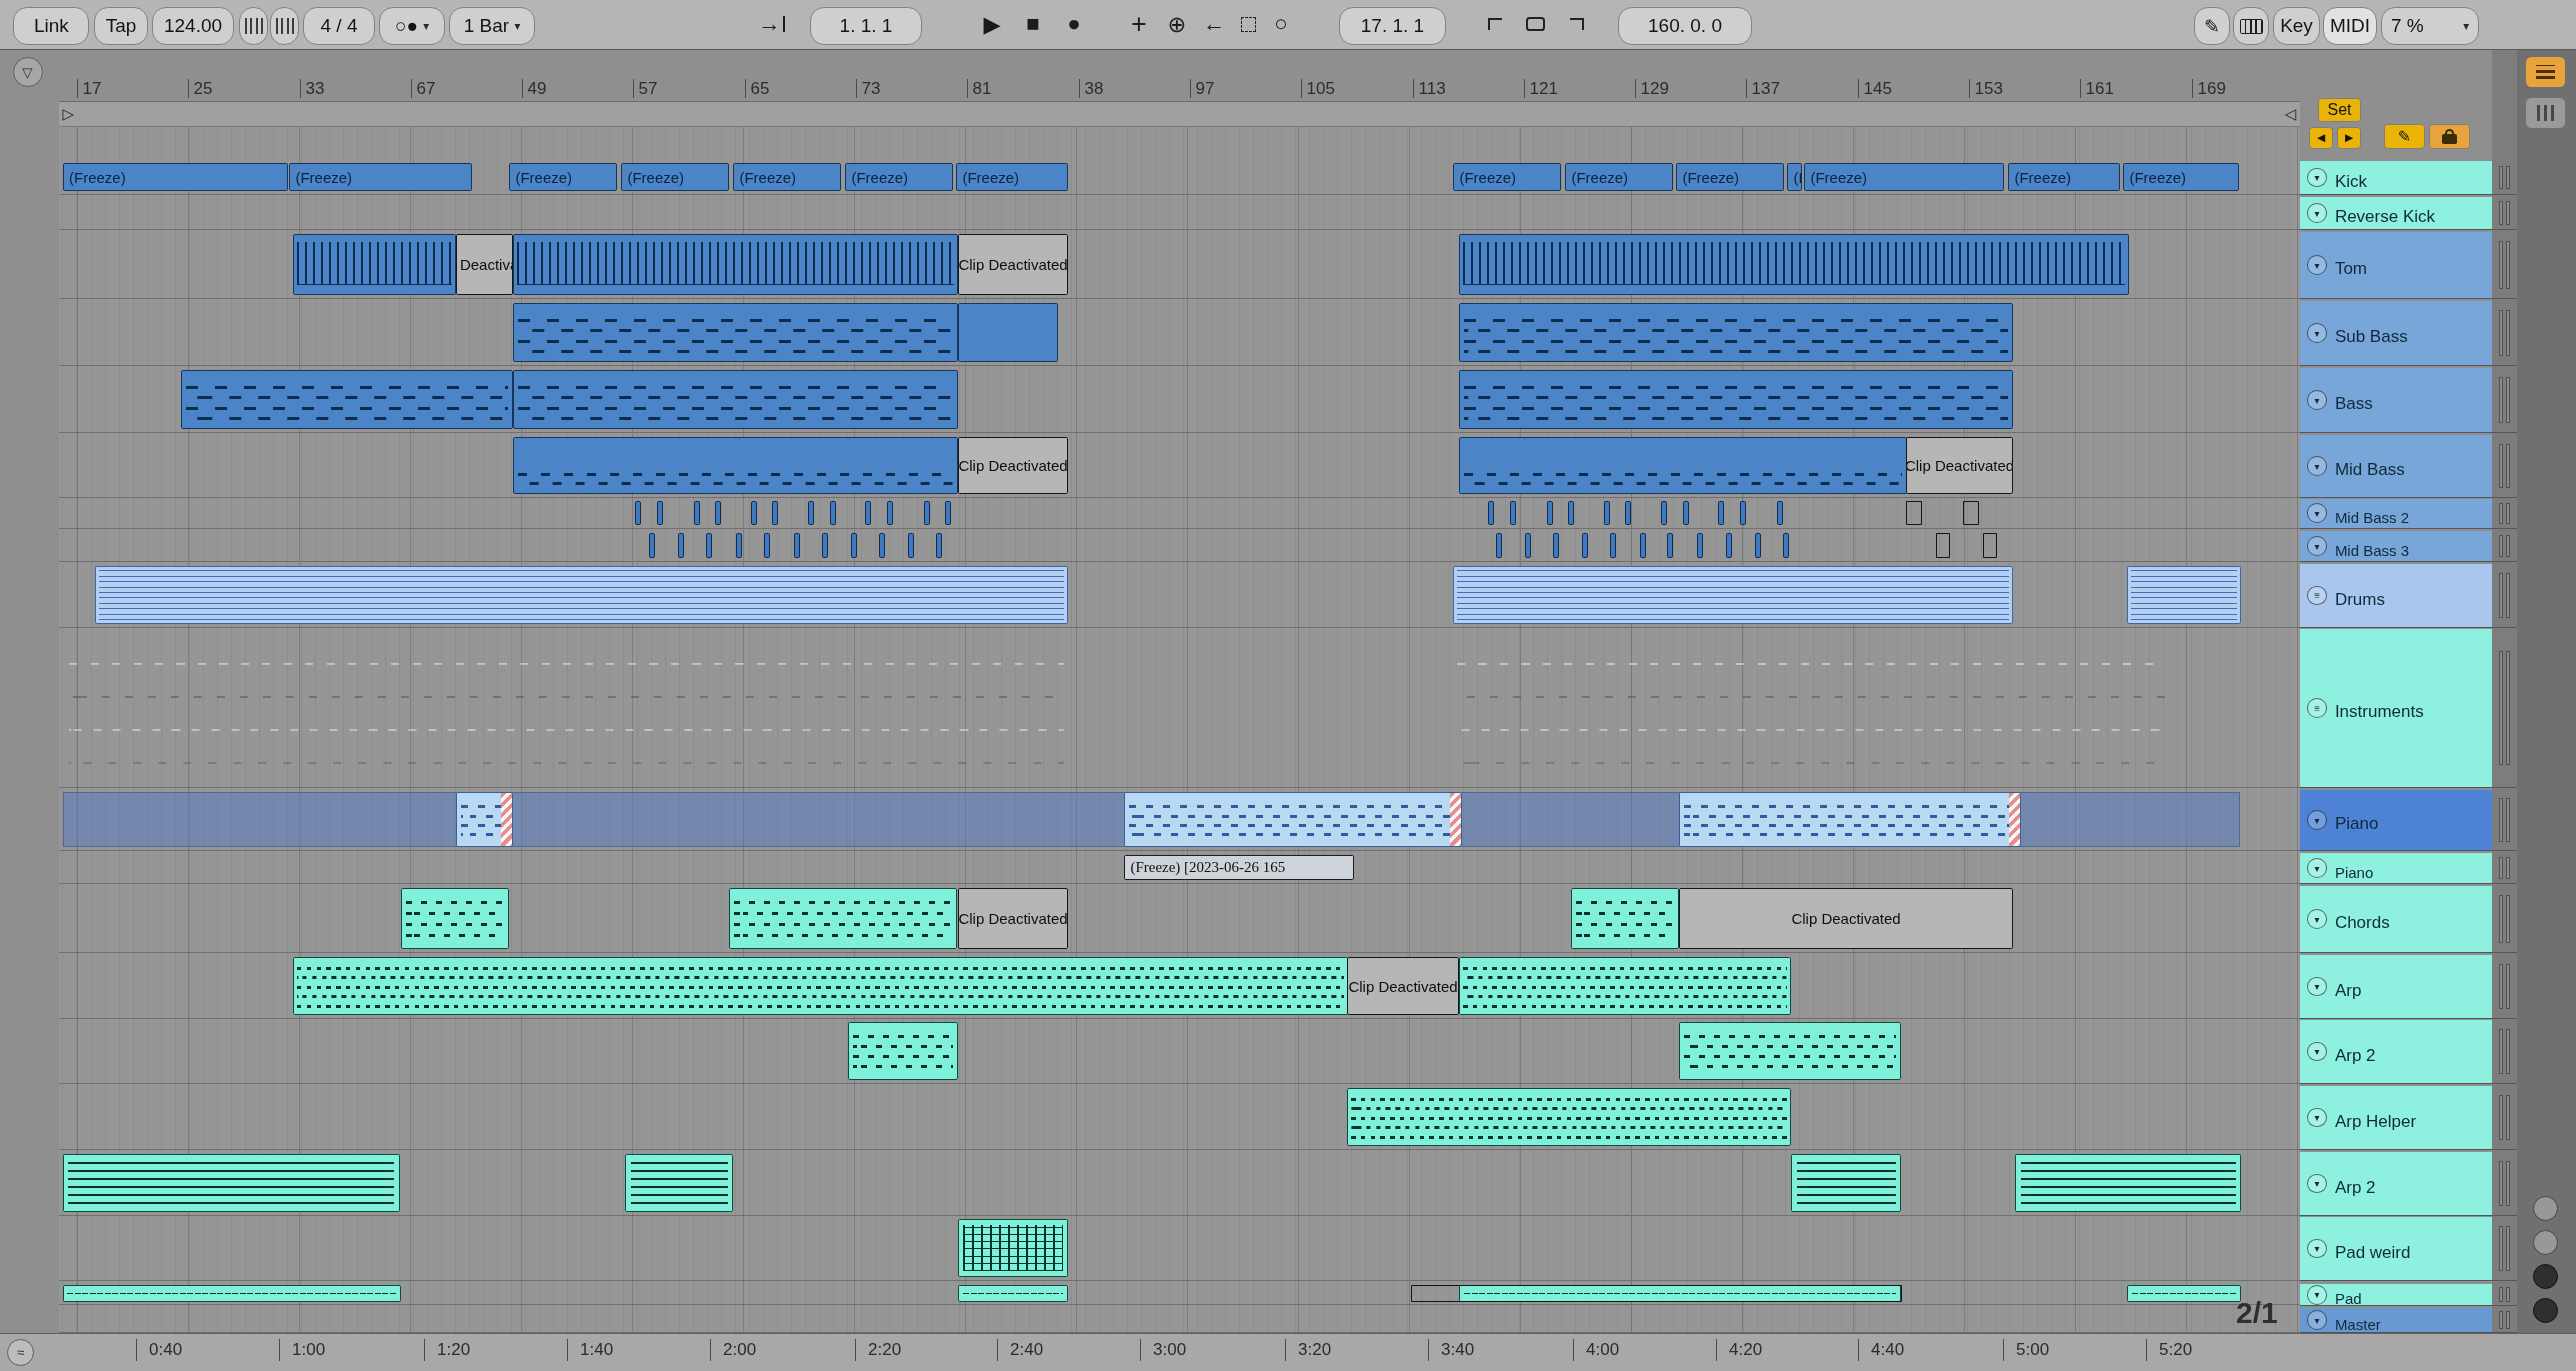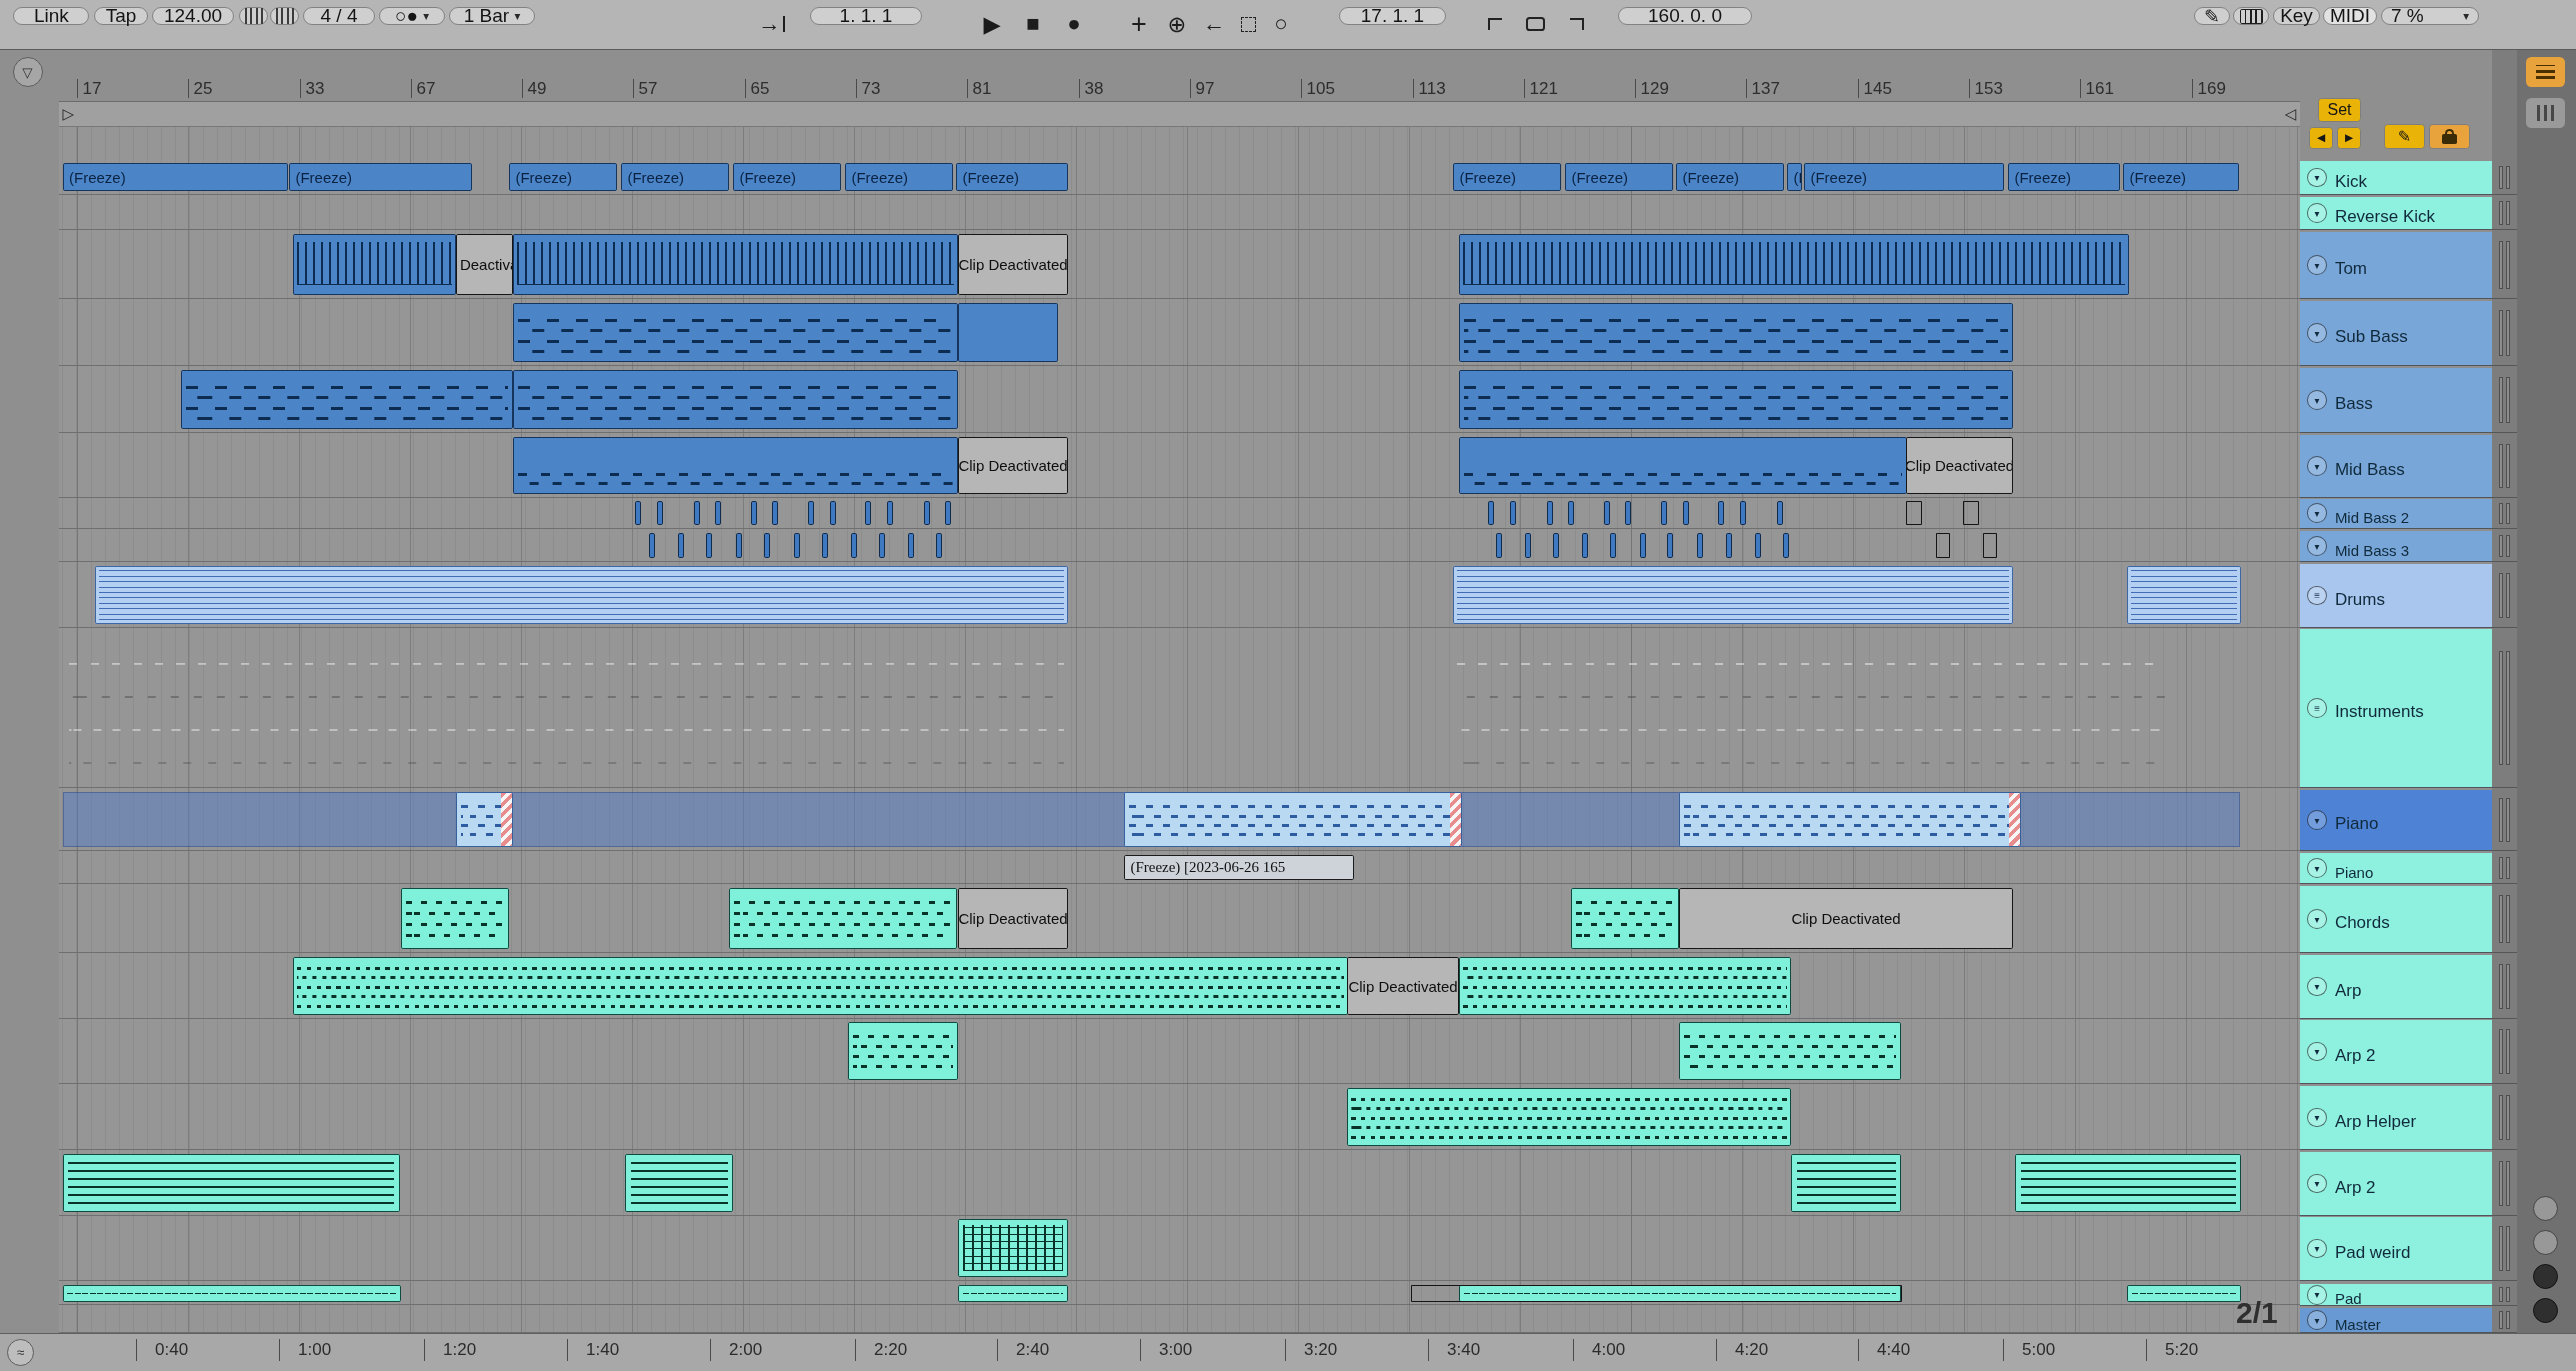--- a/index.html
+++ b/index.html
@@ -2,21 +2,21 @@
 <html style="--clip_blue: #4c84c8; --clip_cyan: #7ff0da; --clip_pale: #b3d0f2; --ink_blue: #0d2c52; --ink_cyan: #073329; --hdr_cyan: #8ef0de; --hdr_blue: #78a6d8; --hdr_group: #a9c6ee; --hdr_selected: #4d82d4; --hdr_master: #6899d3; --accent_orange: #e8a33d; --overlay_blue: rgba(84,122,198,0.5);font-size:14.3px"><head>
 <meta charset="utf-8">
 <style>
   html,body{margin:0;padding:0;width:2576px;height:1371px;background:#8f8f8f;
     font-family:"Liberation Sans",sans-serif;overflow:hidden;position:relative;}
   *{box-sizing:border-box;}
 
   
   .transport{position:absolute;left:0;top:0;right:0;height:50px;background:#b5b5b5;
     border-bottom:1.8px solid #5a5a5a;z-index:50;}
-  .tbtn{position:absolute;top:7.2px;height:18px;background:#cfcfcf;border:0.9px solid #828282;
+  .tbtn{position:absolute;top:7.2px;height:38px;background:#cfcfcf;border:0.9px solid #828282;
     border-radius:14px;color:#141414;font-size:19px;display:flex;align-items:center;
     justify-content:center;padding:0 9px;white-space:nowrap;}
   .ticon{position:absolute;top:7.2px;height:34px;display:flex;align-items:center;
     justify-content:center;color:#1d1d1d;font-size:22.4px;}
   .stripes{width:18px;height:16px;background:repeating-linear-gradient(90deg,#3c3c3c 0 1.8px,transparent 1.8px 5.4px);}
   .ddarrow{font-size:11.6px;margin-left:5.4px;color:#2a2a2a;}
   .pin{width:13.4px;height:11.6px;border-left:2.7px solid #222;border-top:2.7px solid #222;}
   .pout{width:13.4px;height:11.6px;border-right:2.7px solid #222;border-top:2.7px solid #222;}
   .loopico{width:19.7px;height:13.4px;border:2.7px solid #222;border-radius:3.6px;}
   .dashedbox{width:15px;height:15px;border:1.8px dashed #222;}
@@ -144,21 +144,21 @@
   .sqbtn{position:absolute;left:9px;width:39px;height:30px;border-radius:5.4px;
     display:flex;align-items:center;justify-content:center;}
   .hamb{width:19.7px;height:14.3px;background:repeating-linear-gradient(0deg,#4a3000 0 2.7px,transparent 2.7px 6.3px);}
   .vbars{width:18px;height:16px;background:repeating-linear-gradient(90deg,#474747 0 2.7px,transparent 2.7px 7.2px);}
   .roundtoggle{position:absolute;left:16px;width:25px;height:25px;border-radius:50%;}
 
   
   .bottomruler{position:absolute;left:0;right:0;bottom:0;height:38px;background:#a8a8a8;
     border-top:1.8px solid #5f5f5f;z-index:35;}
   .tlabel{position:absolute;top:5.4px;font-size:17px;color:#2b2b2b;border-left:0.9px solid #4a4a4a;
-    padding-left:18px;line-height:21.5px;}
+    padding-left:12px;line-height:21.5px;}
   .zoomratio{position:absolute;left:2236px;top:1296px;font-size:30px;font-weight:600;
     color:#2f2f2f;z-index:36;}
 </style>
 </head>
 <body>
 
 <div class="transport">
   <div class="tbtn" style="left:13.4px;width:76px;">Link</div>
   <div class="tbtn" style="left:94px;width:54px;">Tap</div>
   <div class="tbtn" style="left:152px;width:82px;">124.00</div>

